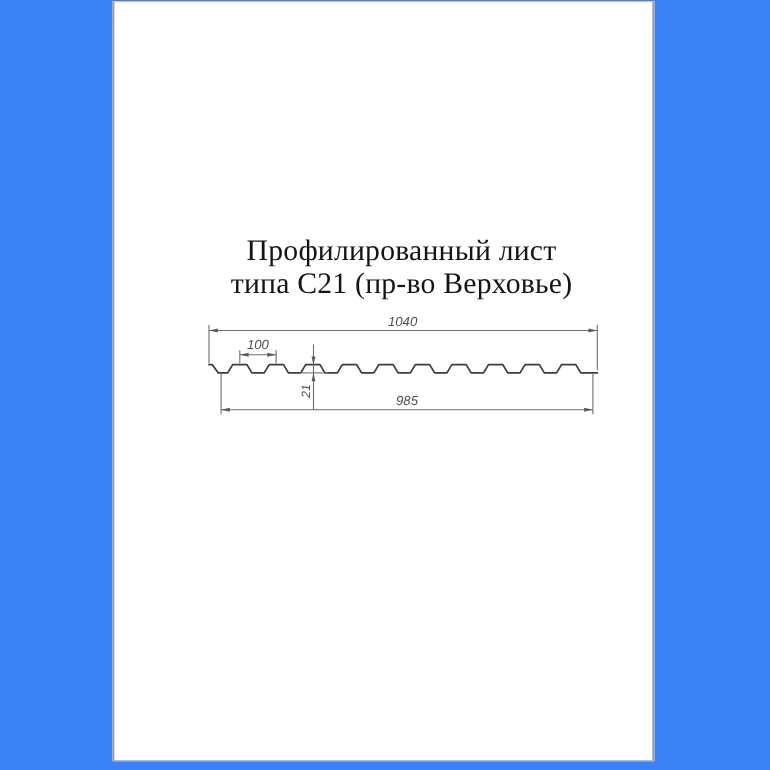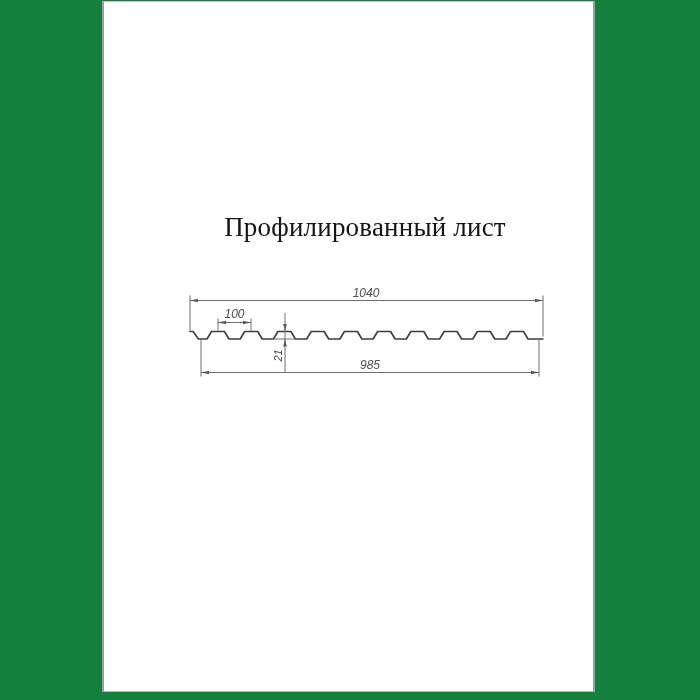--- a/index.html
+++ b/index.html
@@ -8,21 +8,21 @@
     background: #ffffff;
     width: 700px;
     height: 700px;
     font-family: "Liberation Sans", sans-serif;
     overflow: hidden;
   }
   .canvas {
     position: relative;
     width: 700px;
     height: 700px;
-    background: #15803d;
+    background: #3b82f6;
   }
   .sheet {
     position: absolute;
     left: 102px;
     top: 1px;
     width: 493px;
     height: 691px;
     background: #ffffff;
     border-top: 1px solid #c4c4c4;
     border-bottom: 1px solid #b5b5b5;
@@ -79,20 +79,21 @@
 </style>
 </head>
 <body>
 
 <div class="canvas">
 
   <div class="sheet"></div>
 
   <div class="title-block">
     <div>Профилированный лист</div>
+    <div>типа С21 (пр-во Верховье)</div>
   </div>
 
   <svg class="drawing" viewBox="0 0 700 700">
 
     <polyline class="profile-stroke" points="190,331.5 193,331.5 198.5,339 207,339 211.5,331.5 224.5,331.5 229,339
               240.2,339 244.7,331.5 257.7,331.5 262.2,339
               273.4,339 277.9,331.5 290.9,331.5 295.4,339
               306.7,339 311.2,331.5 324.2,331.5 328.7,339
               339.9,339 344.4,331.5 357.4,331.5 361.9,339
               373.1,339 377.6,331.5 390.6,331.5 395.1,339

